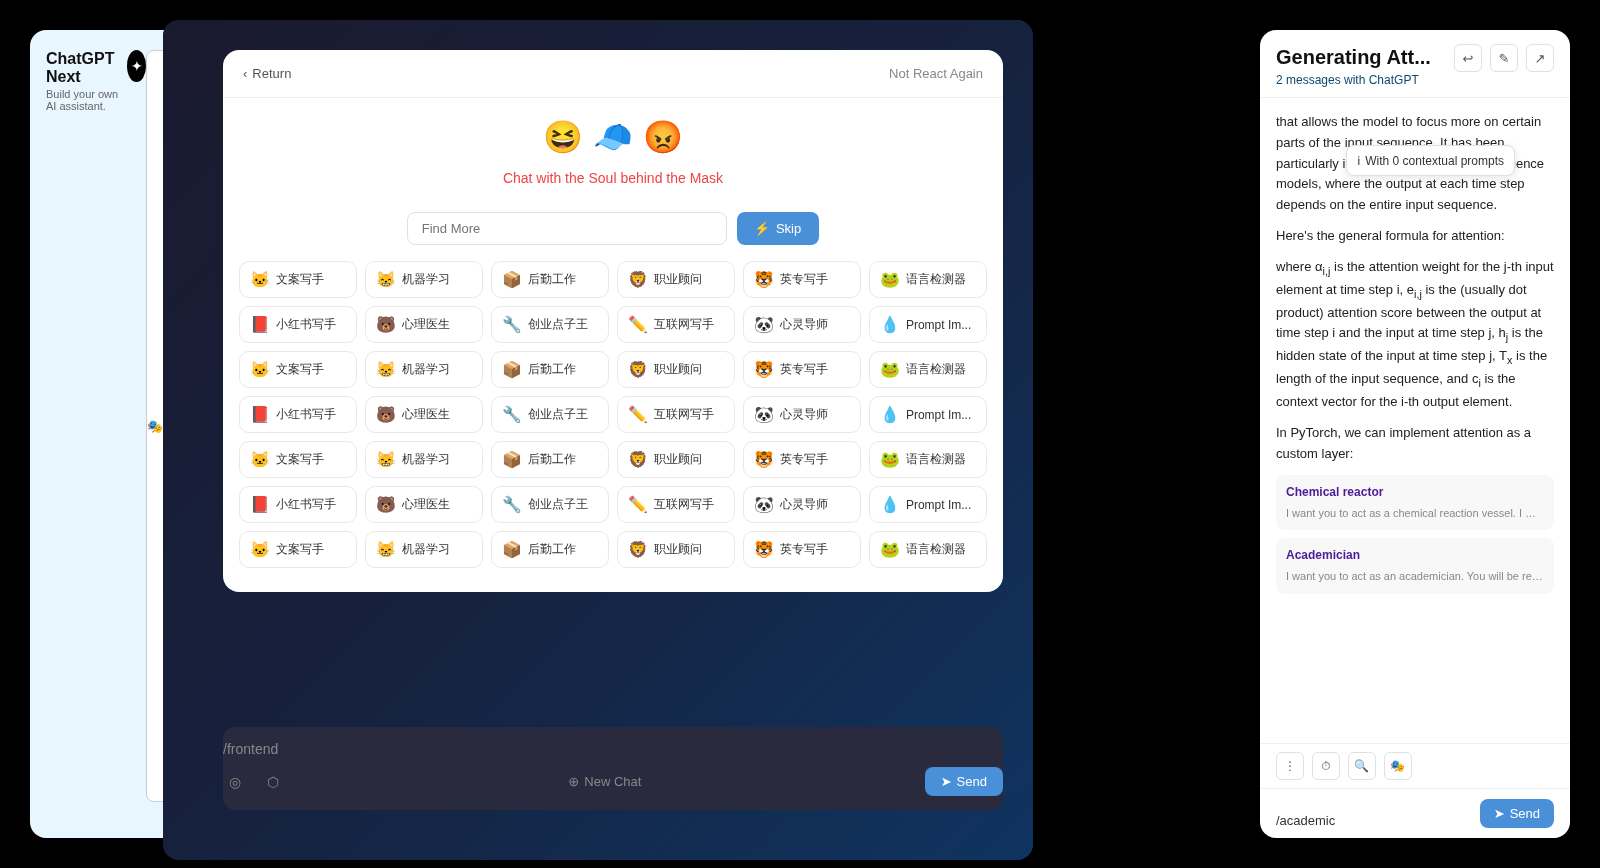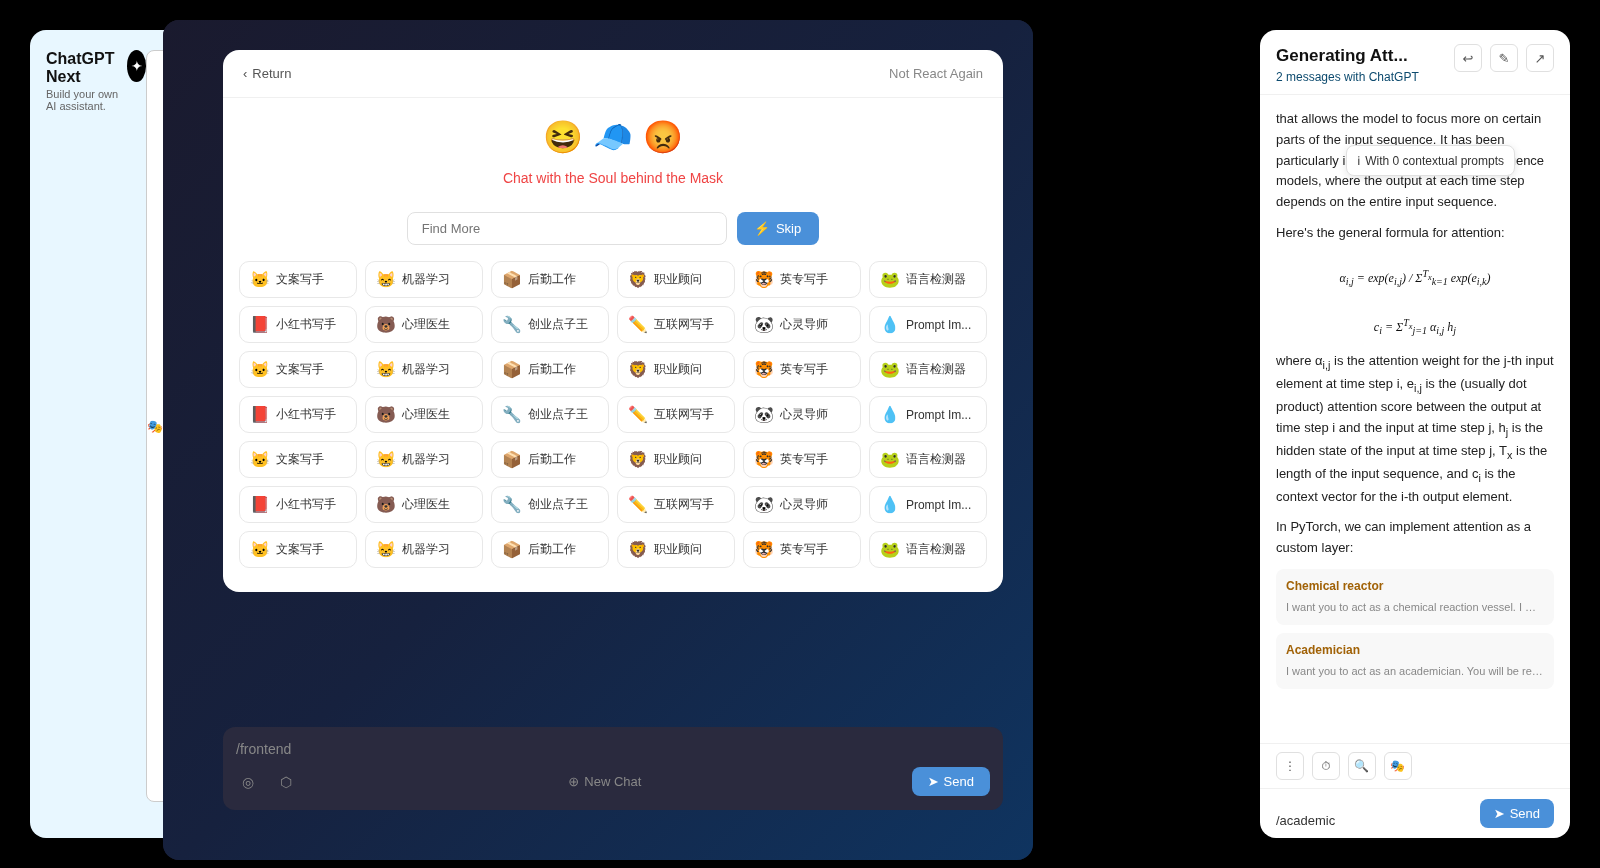--- a/index.html
+++ b/index.html
@@ -253,21 +253,21 @@
     .mask-item-emoji { font-size: 16px; flex-shrink: 0; }
 
     
     .dark-input-area {
       position: absolute;
       bottom: 50px;
       left: 60px;
       right: 30px;
       background: #2a2a3e;
       border-radius: 12px;
-      padding: 14px 13px;
+      padding: 14px 0;
       z-index: 5;
     }
     .dark-input-text {
       color: #888;
       font-size: 14px;
       margin-bottom: 10px;
     }
     .dark-footer-row {
       display: flex;
       align-items: center;
@@ -320,21 +320,21 @@
       display: flex;
       flex-direction: column;
       overflow: hidden;
       box-shadow: 0 4px 20px rgba(0,0,0,0.3);
     }
     .right-header {
       padding: 16px 16px 10px;
       border-bottom: 1px solid #f0f0f0;
     }
     .right-title {
-      font-size: 17px;
+      font-size: 20px;
       font-weight: 700;
       color: #111;
       margin-bottom: 4px;
     }
     .right-meta {
       font-size: 12px;
       color: #0c4a6e;
     }
     .header-icon-btn {
       width: 28px;
@@ -392,21 +392,21 @@
     .prompt-card {
       background: #f8f8f8;
       border-radius: 8px;
       padding: 8px 10px;
       margin-bottom: 8px;
       cursor: pointer;
     }
     .prompt-card-title {
       font-size: 12px;
       font-weight: 600;
-      color: #a16207;
+      color: #4c1d95;
       margin-bottom: 3px;
     }
     .prompt-card-desc {
       font-size: 11px;
       color: #888;
       overflow: hidden;
       text-overflow: ellipsis;
       white-space: nowrap;
     }
     .right-bottom-icons {
@@ -821,29 +821,20 @@
   <div class="tooltip-box">
     <span>ℹ</span>
     <span>With 0 contextual prompts</span>
   </div>
 
   <div class="right-content">
     <p>that allows the model to focus more on certain parts of the input sequence. It has been particularly impactful in sequence-to-sequence models, where the output at each time step depends on the entire input sequence.</p>
 
     <p>Here's the general formula for attention:</p>
 
-    <div class="attention-formula">
-      <div class="formula-img">
-        α<sub>i,j</sub> = exp(e<sub>i,j</sub>) / Σ<sup>T<sub>x</sub></sup><sub>k=1</sub> exp(e<sub>i,k</sub>)
-      </div>
-      <br>
-      <div class="formula-img">
-        c<sub>i</sub> = Σ<sup>T<sub>x</sub></sup><sub>j=1</sub> α<sub>i,j</sub> h<sub>j</sub>
-      </div>
-    </div>
 
     <p>where α<sub>i,j</sub> is the attention weight for the j-th input element at time step i, e<sub>i,j</sub> is the (usually dot product) attention score between the output at time step i and the input at time step j, h<sub>j</sub> is the hidden state of the input at time step j, T<sub>x</sub> is the length of the input sequence, and c<sub>i</sub> is the context vector for the i-th output element.</p>
 
     <p>In PyTorch, we can implement attention as a custom layer:</p>
 
     <div>
       <div class="prompt-card">
         <div class="prompt-card-title">Chemical reactor</div>
         <div class="prompt-card-desc">I want you to act as a chemical reaction vessel. I will sen...</div>
       </div>

